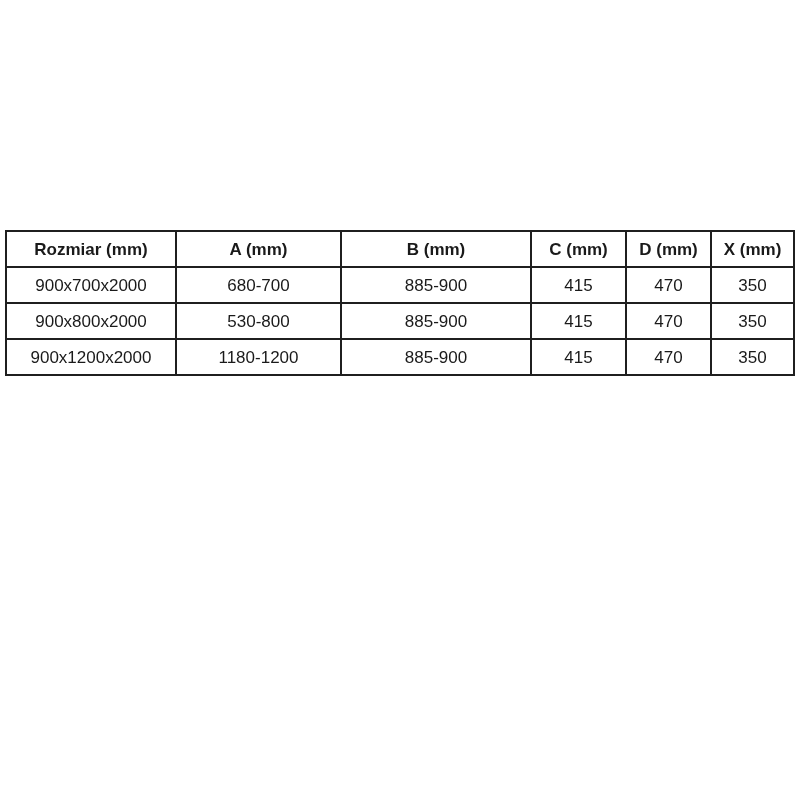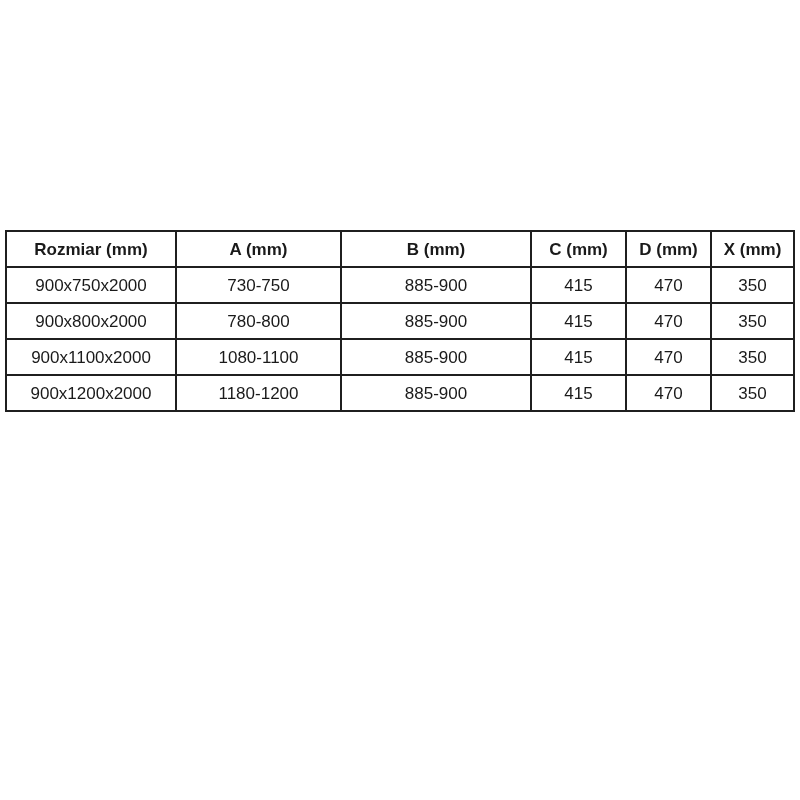--- a/index.html
+++ b/index.html
@@ -66,38 +66,30 @@
         <th>Rozmiar (mm)</th>
         <th>A (mm)</th>
         <th>B (mm)</th>
         <th>C (mm)</th>
         <th>D (mm)</th>
         <th>X (mm)</th>
       </tr>
     </thead>
     <tbody>
         <tr>
-          <td>900x750x2000</td>
-          <td>730-750</td>
+          <td>900x700x2000</td>
+          <td>680-700</td>
           <td>885-900</td>
           <td>415</td>
           <td>470</td>
           <td>350</td>
         </tr>
         <tr>
           <td>900x800x2000</td>
-          <td>780-800</td>
-          <td>885-900</td>
-          <td>415</td>
-          <td>470</td>
-          <td>350</td>
-        </tr>
-        <tr>
-          <td>900x1100x2000</td>
-          <td>1080-1100</td>
+          <td>530-800</td>
           <td>885-900</td>
           <td>415</td>
           <td>470</td>
           <td>350</td>
         </tr>
         <tr>
           <td>900x1200x2000</td>
           <td>1180-1200</td>
           <td>885-900</td>
           <td>415</td>

